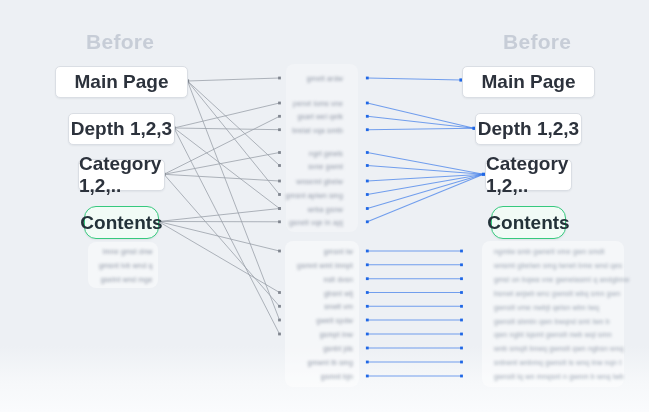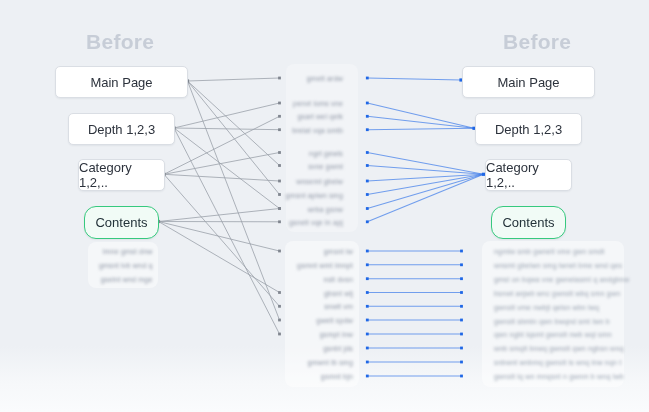--- a/index.html
+++ b/index.html
@@ -7,21 +7,21 @@
     position:relative;width:649px;height:412px;overflow:hidden;
     background:linear-gradient(180deg,#edf0f4 0%,#edf0f4 84%,#f6f8fa 93%,#fafbfd 100%);
     font-family:"Liberation Sans", sans-serif;
   }
   .panel{position:absolute;background:rgba(255,255,255,.45);border-radius:8px;}
   #links{position:absolute;left:0;top:0;pointer-events:none;}
   .heading{position:absolute;font-size:21px;font-weight:700;color:#c7cdd7;letter-spacing:.3px;}
   .node{
     position:absolute;background:#ffffff;border:1px solid #dadee4;border-radius:5px;
     display:flex;align-items:center;justify-content:center;
-    font-size:13px;font-weight:400;color:#2c323c;
+    font-size:19px;font-weight:700;color:#2c323c;
     box-shadow:0 1px 2px rgba(20,30,50,.06);
   }
   .node.green{border:1.5px solid #36c97e;background:#f1fbf6;color:#233239;border-radius:12px;}
   .brow{
     position:absolute;font-size:7px;color:#8b93a2;white-space:nowrap;
     filter:blur(1.5px);transform:translateY(-50%);letter-spacing:.2px;
   }
   .brow.right-col{color:#97a0ae;}
 </style>
 </head>

